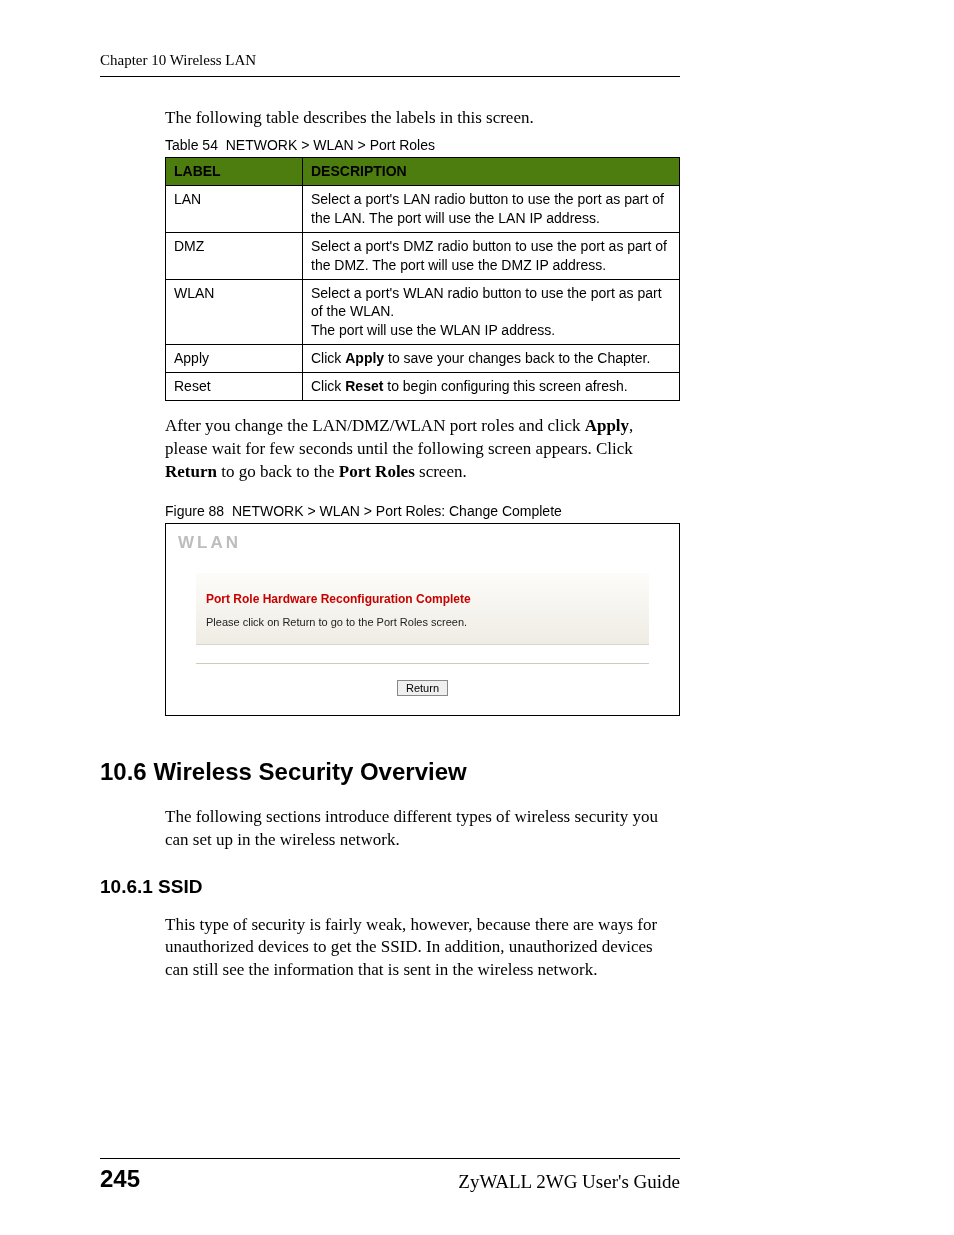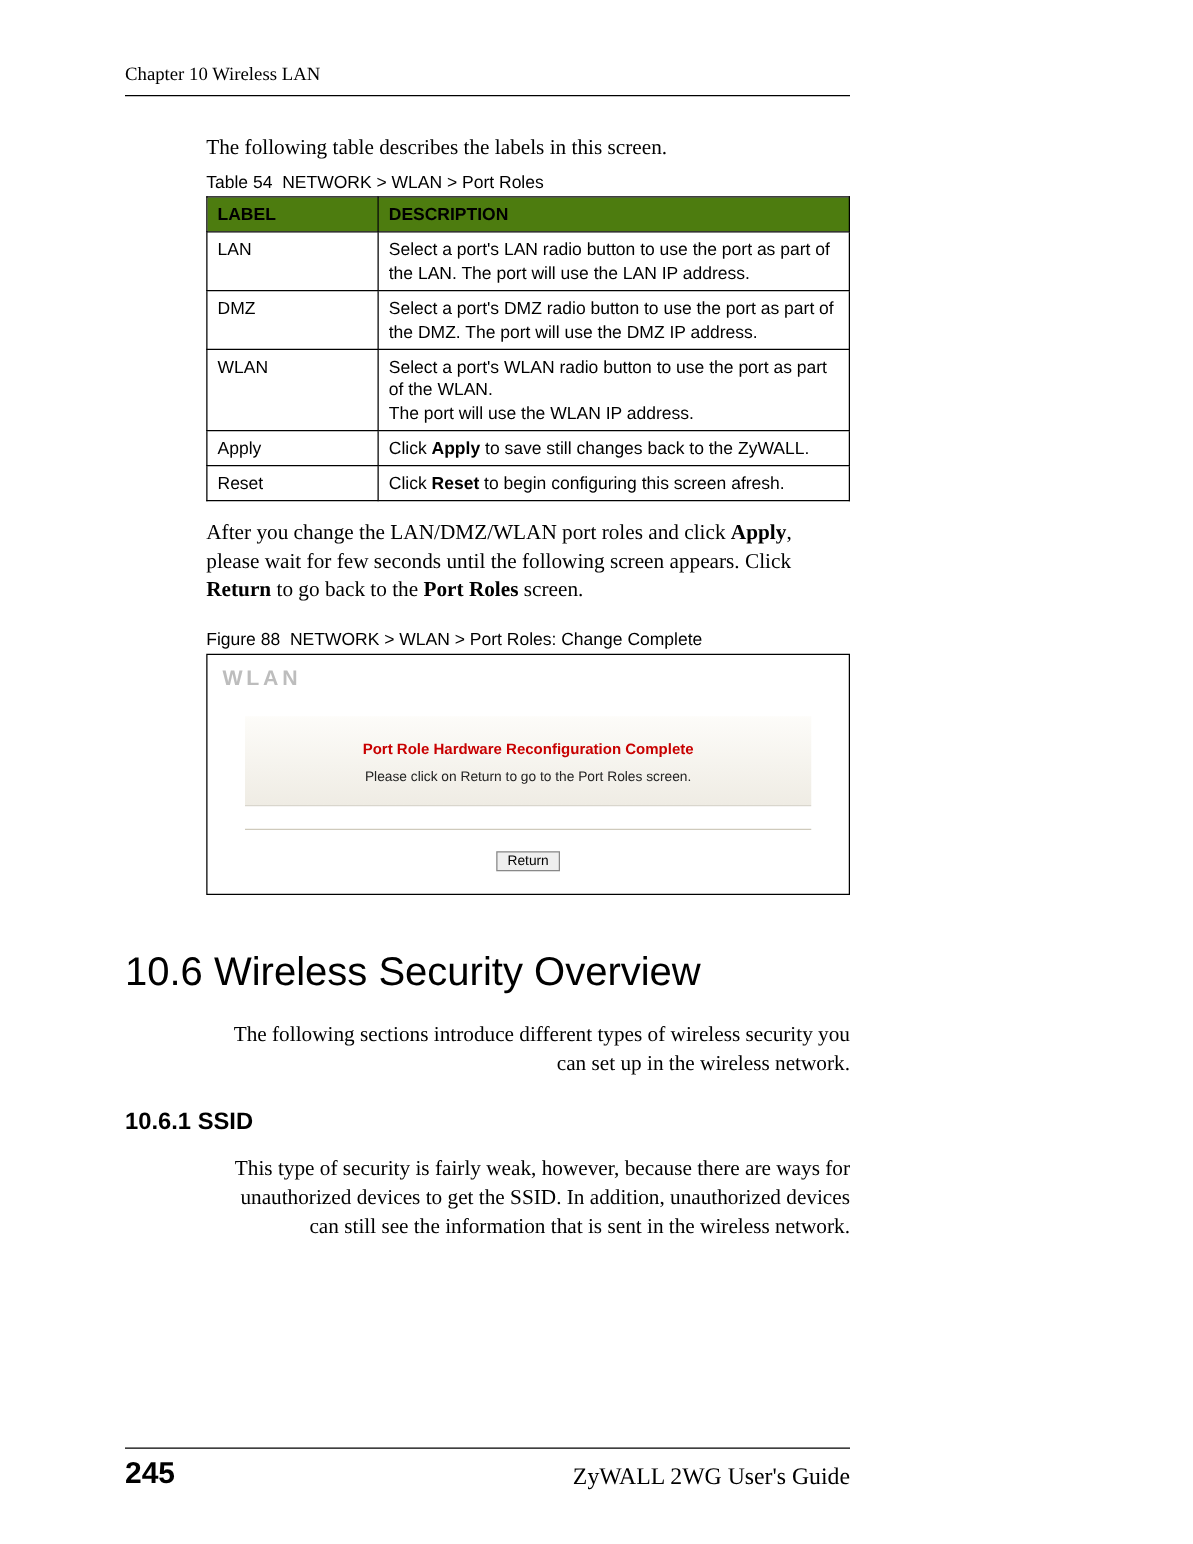--- a/index.html
+++ b/index.html
@@ -73,21 +73,20 @@
     font-weight: bold;
     color: #bdbdbd;
     letter-spacing: 3px;
     font-size: 17px;
     padding: 8px 12px 18px 12px;
   }
   .inner-panel {
     margin: 0 30px 18px 30px;
     background: linear-gradient(#fdfcf9,#efece4);
     border-bottom: 1px solid #d9d6cd;
-    text-align: center;
     padding: 18px 10px 14px 10px;
     font-family: Arial, Helvetica, sans-serif;
   }
   .inner-panel .red-title {
     color: #c80000;
     font-weight: bold;
     font-size: 12px;
     margin-bottom: 8px;
   }
   .inner-panel .sub-note {
@@ -105,33 +104,32 @@
   }
   .return-btn {
     font-family: Arial, Helvetica, sans-serif;
     font-size: 11px;
     background: #efefef;
     border: 1px solid #888;
     padding: 1px 8px;
   }
   h2.section {
     font-family: Arial, Helvetica, sans-serif;
-    font-size: 32px;
-    font-weight: normal;
+    font-size: 24px;
+    font-weight: bold;
     margin: 0 0 18px -65px;
   }
   h3.subsection {
     font-family: Arial, Helvetica, sans-serif;
     font-size: 19px;
     font-weight: bold;
     margin: 22px 0 14px -65px;
   }
   p.body {
     margin: 0 0 16px 0;
-    text-align: right;
   }
   .footer {
     position: absolute;
     left: 100px;
     right: 100px;
     bottom: 40px;
   }
   .footer hr {
     border: none;
     border-top: 1px solid #000;
@@ -188,21 +186,21 @@
         <tr>
           <td>WLAN</td>
           <td>
             <span>Select a port's WLAN radio button to use the port as part of the WLAN.</span><br>
             <span>The port will use the WLAN IP address.</span>
           </td>
         </tr>
         <tr>
           <td>Apply</td>
           <td>
-            <span>Click </span><span class="b">Apply</span><span> to save still changes back to the ZyWALL.</span>
+            <span>Click </span><span class="b">Apply</span><span> to save your changes back to the Chapter.</span>
           </td>
         </tr>
         <tr>
           <td>Reset</td>
           <td>
             <span>Click </span><span class="b">Reset</span><span> to begin configuring this screen afresh.</span>
           </td>
         </tr>
       </tbody>
     </table>

